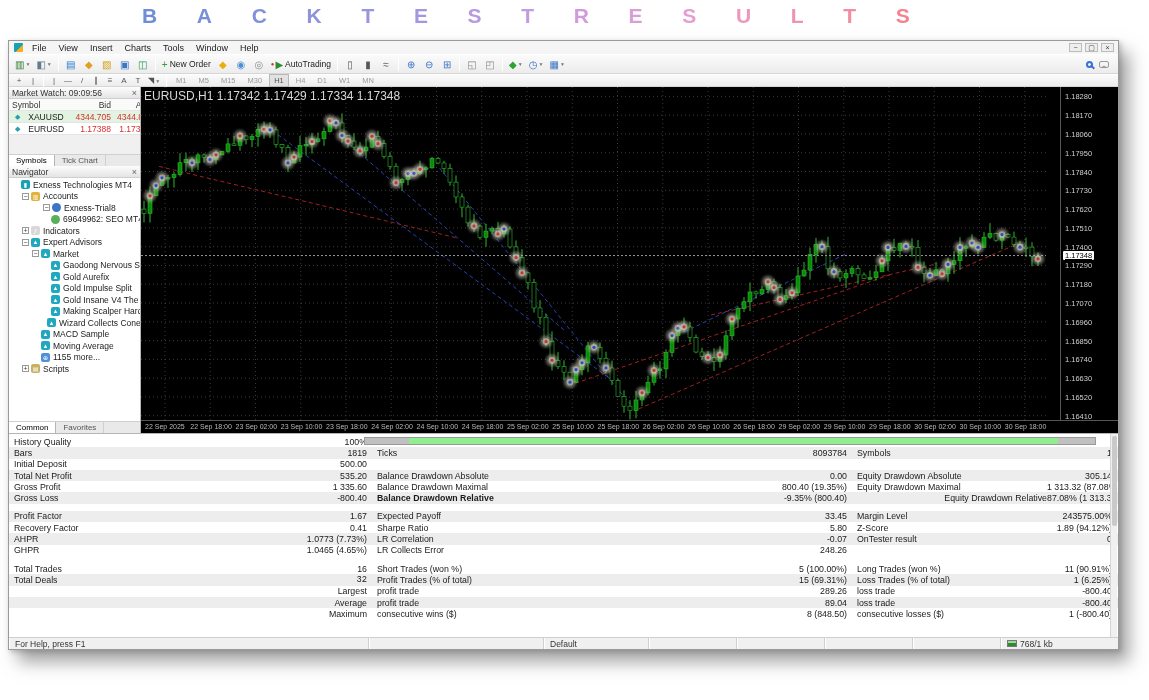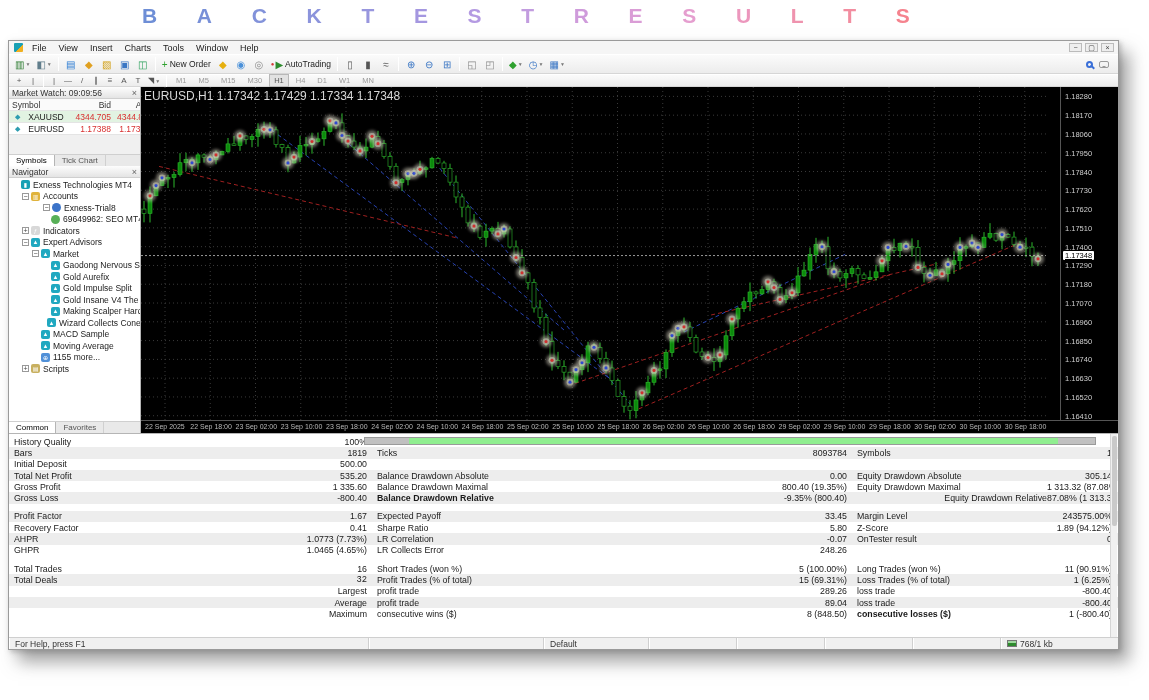--- a/index.html
+++ b/index.html
@@ -1111,21 +1111,21 @@
         <span class="sl" style="grid-column: 4;">profit trade</span>
         <span class="sv" style="grid-column: 5;">89.04</span>
         <span class="sl" style="grid-column: 7;">loss trade</span>
         <span class="sv" style="grid-column: 8;">-800.40</span>
       </div>
       <div class="stat-row">
         <span class="sl"></span>
         <span class="sv" style="grid-column: 2;">Maximum</span>
         <span class="sl" style="grid-column: 4;">consecutive wins ($)</span>
         <span class="sv" style="grid-column: 5;">8 (848.50)</span>
-        <span class="sl" style="grid-column: 7; font-weight: bold;">consecutive losses ($)</span>
+        <span class="sl" style="grid-column: 7;">consecutive losses ($)</span>
         <span class="sv" style="grid-column: 8;">1 (-800.40)</span>
       </div>
       <div class="statscroll">
         <div class="statthumb"></div>
       </div>
     </div>
 
   <div class="statusbar" id="statusbar">
       <span class="scell" style="width: 360px;">For Help, press F1</span>
       <span class="scell" style="width: 175px;"></span>

